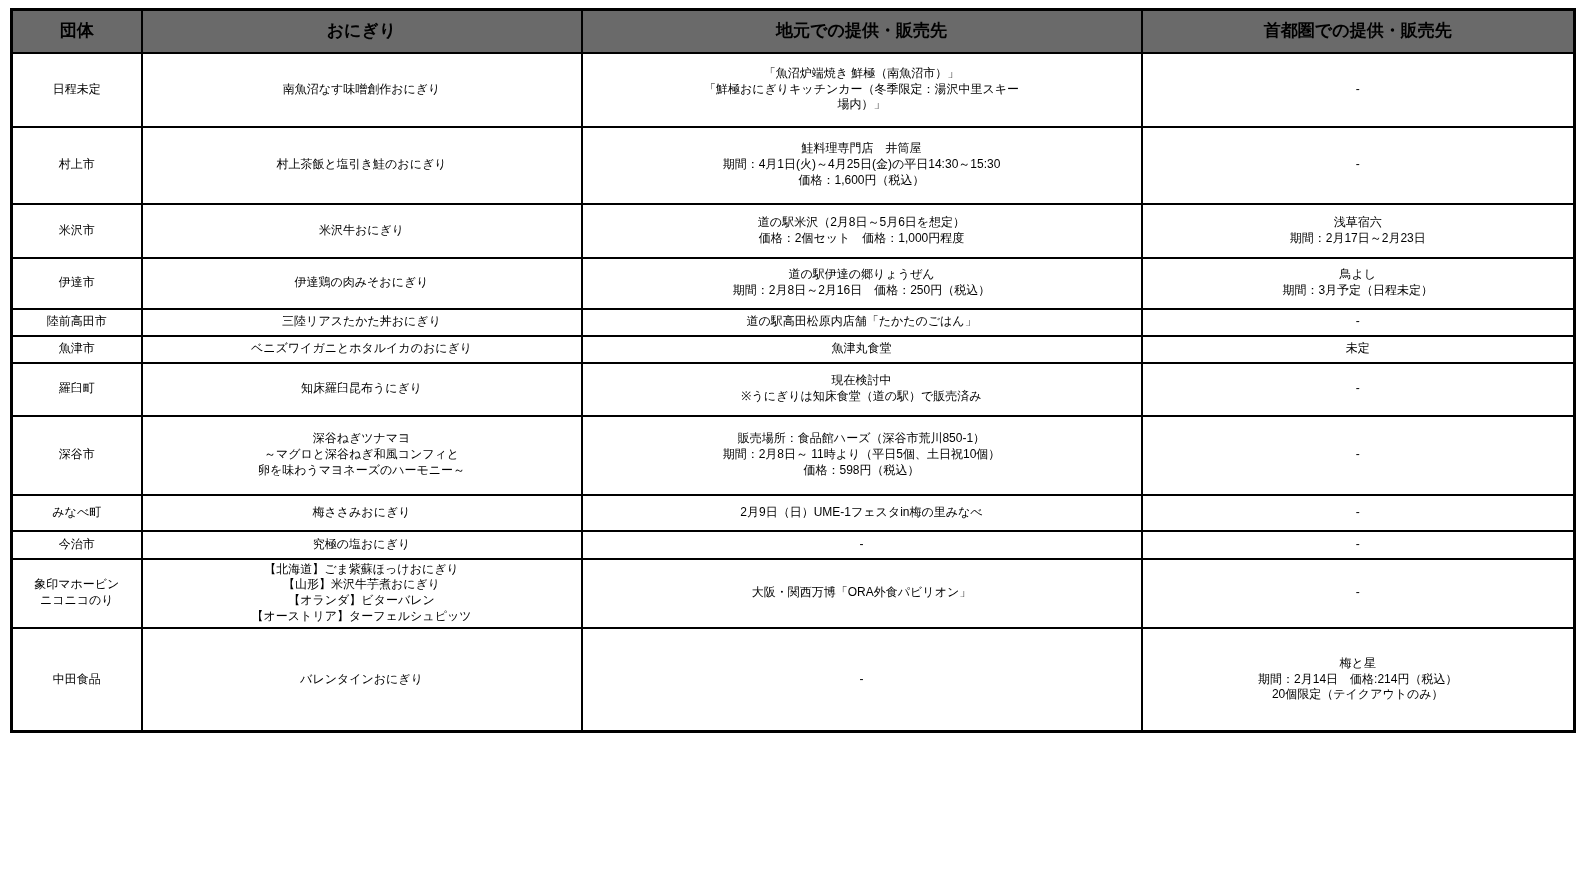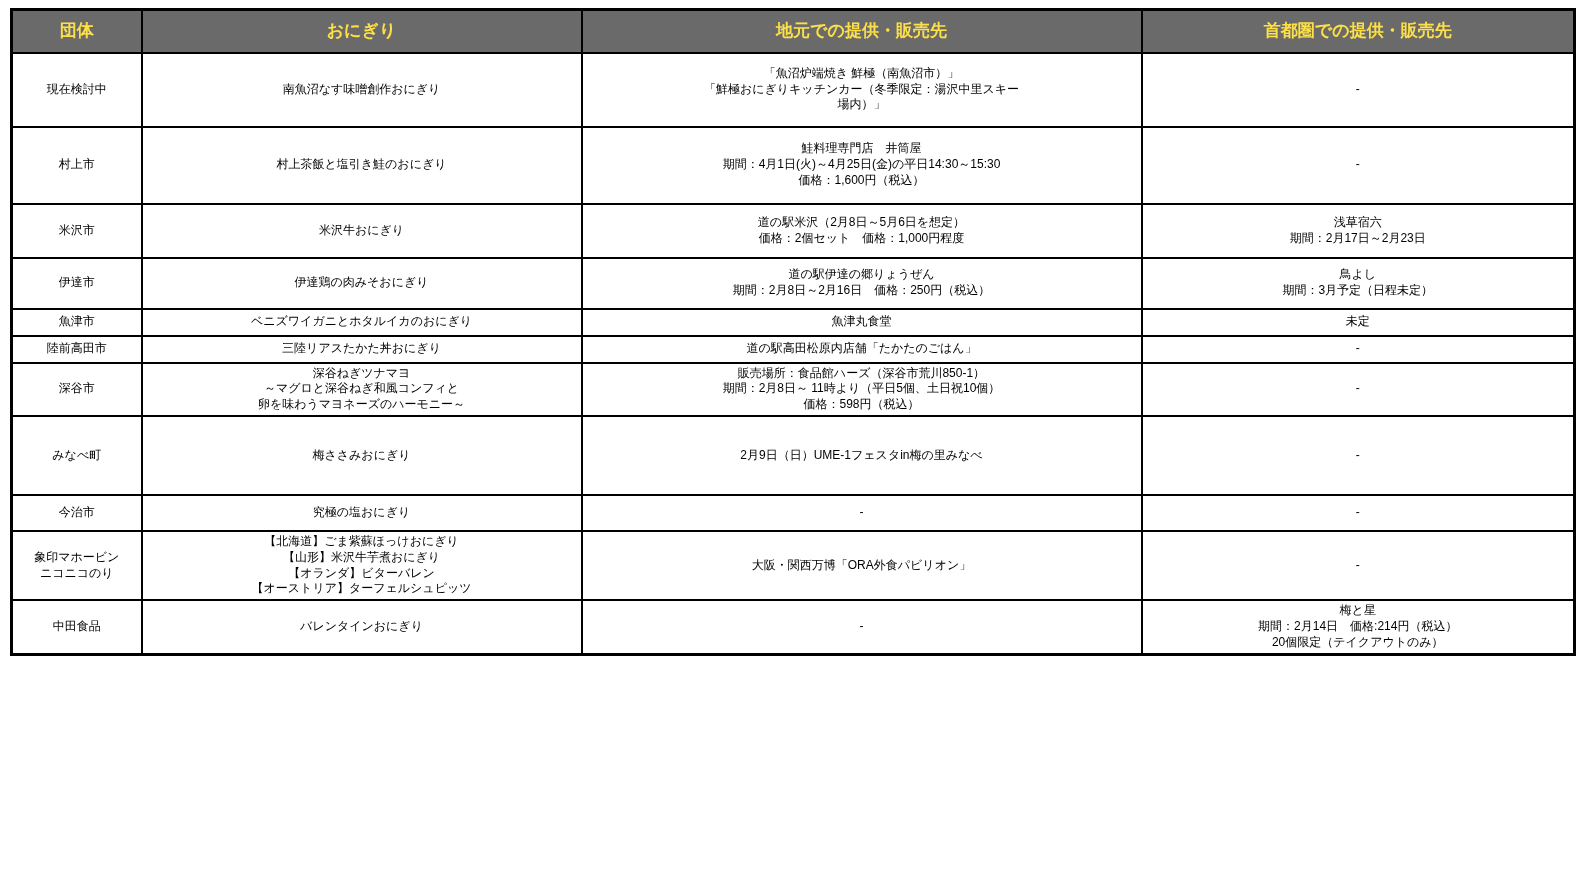--- a/index.html
+++ b/index.html
@@ -30,21 +30,21 @@
     vertical-align: middle;
     padding: 2px 6px;
     font-size: 12px;
     line-height: 1.32;
     white-space: pre-line;
     overflow: hidden;
     box-sizing: border-box;
   }
   table.onigiri th {
     background: #6a6a6a;
-    color: #fde047;
+    color: #000000;
     font-weight: bold;
     font-size: 17px;
     height: 43px;
     white-space: nowrap;
   }
   col.c-org   { width: 130px; }
   col.c-oni   { width: 440px; }
   col.c-local { width: 560px; }
   col.c-metro { width: 433px; }
 
@@ -76,21 +76,21 @@
     <thead>
       <tr>
         <th>団体</th>
         <th>おにぎり</th>
         <th>地元での提供・販売先</th>
         <th>首都圏での提供・販売先</th>
       </tr>
     </thead>
     <tbody>
       <tr>
-        <td>現在検討中</td>
+        <td>日程未定</td>
         <td>南魚沼なす味噌創作おにぎり</td>
         <td>「魚沼炉端焼き 鮮極（南魚沼市）」
 「鮮極おにぎりキッチンカー（冬季限定：湯沢中里スキー
 場内）」</td>
         <td>-</td>
       </tr>
       <tr>
         <td>村上市</td>
         <td>村上茶飯と塩引き鮭のおにぎり</td>
         <td>鮭料理専門店　井筒屋
@@ -108,29 +108,36 @@
       </tr>
       <tr>
         <td>伊達市</td>
         <td>伊達鶏の肉みそおにぎり</td>
         <td>道の駅伊達の郷りょうぜん
 期間：2月8日～2月16日　価格：250円（税込）</td>
         <td>鳥よし
 期間：3月予定（日程未定）</td>
       </tr>
       <tr>
+        <td>陸前高田市</td>
+        <td>三陸リアスたかた丼おにぎり</td>
+        <td>道の駅高田松原内店舗「たかたのごはん」</td>
+        <td>-</td>
+      </tr>
+      <tr>
         <td>魚津市</td>
         <td>ベニズワイガニとホタルイカのおにぎり</td>
         <td>魚津丸食堂</td>
         <td>未定</td>
       </tr>
       <tr>
-        <td>陸前高田市</td>
-        <td>三陸リアスたかた丼おにぎり</td>
-        <td>道の駅高田松原内店舗「たかたのごはん」</td>
+        <td>羅臼町</td>
+        <td>知床羅臼昆布うにぎり</td>
+        <td>現在検討中
+※うにぎりは知床食堂（道の駅）で販売済み</td>
         <td>-</td>
       </tr>
       <tr>
         <td>深谷市</td>
         <td>深谷ねぎツナマヨ
 ～マグロと深谷ねぎ和風コンフィと
 卵を味わうマヨネーズのハーモニー～</td>
         <td>販売場所：食品館ハーズ（深谷市荒川850-1）
 期間：2月8日～ 11時より（平日5個、土日祝10個）
 価格：598円（税込）</td>

